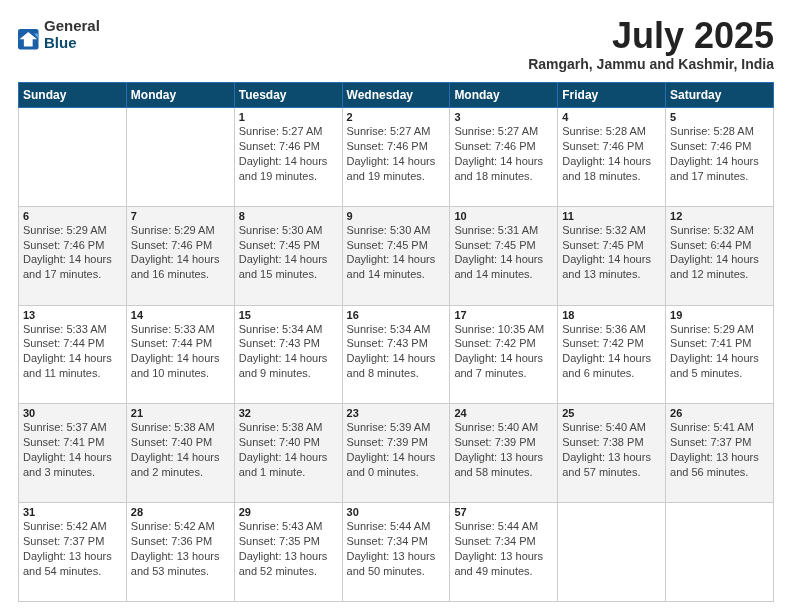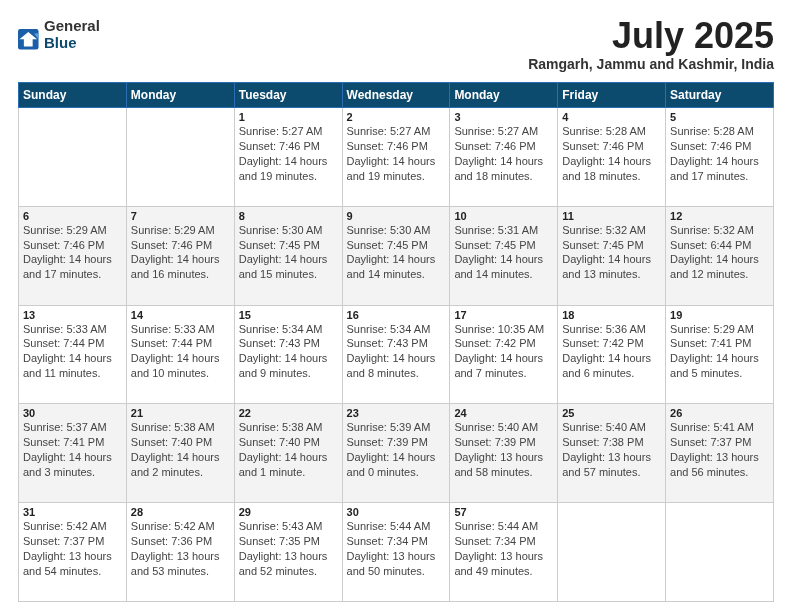--- a/index.html
+++ b/index.html
@@ -273,21 +273,21 @@
 Sunset: 7:41 PM
 Daylight: 14 hours and 3 minutes.</div>
           </td>
           <td>
             <span class="day-num">21</span>
             <div class="day-info">Sunrise: 5:38 AM
 Sunset: 7:40 PM
 Daylight: 14 hours and 2 minutes.</div>
           </td>
           <td>
-            <span class="day-num">22</span>
+            <span class="day-num">32</span>
             <div class="day-info">Sunrise: 5:38 AM
 Sunset: 7:40 PM
 Daylight: 14 hours and 1 minute.</div>
           </td>
           <td>
             <span class="day-num">23</span>
             <div class="day-info">Sunrise: 5:39 AM
 Sunset: 7:39 PM
 Daylight: 14 hours and 0 minutes.</div>
           </td>

